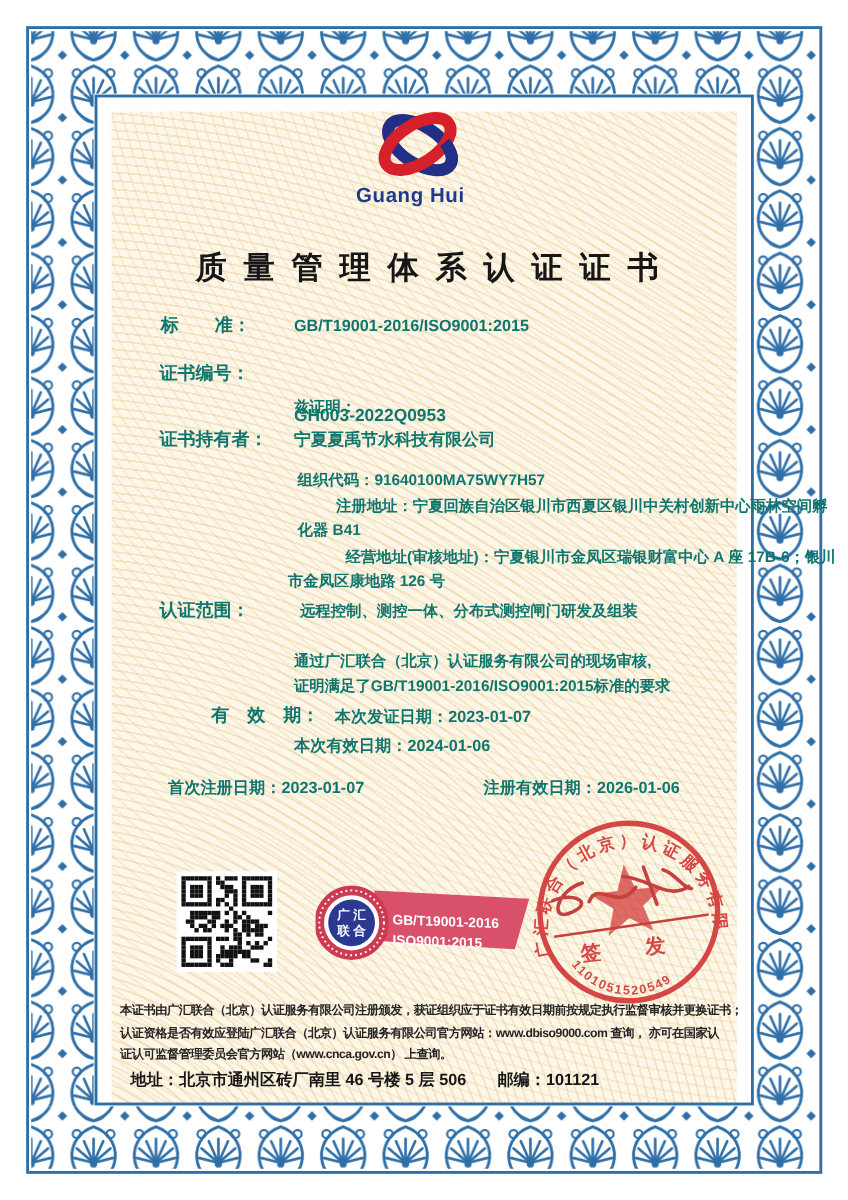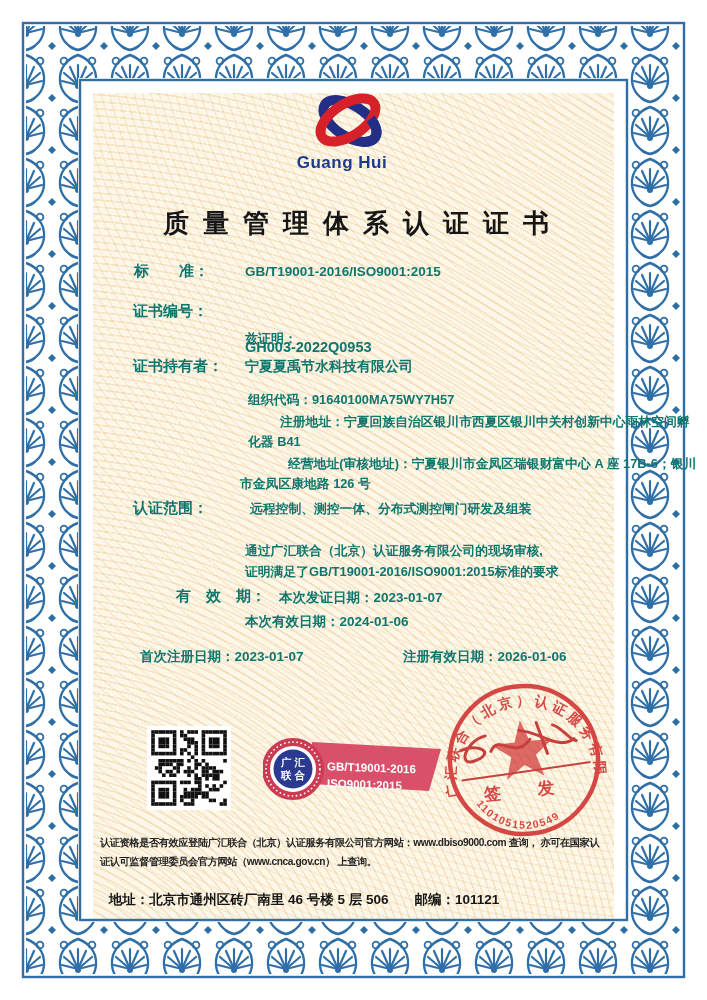--- a/index.html
+++ b/index.html
@@ -376,18 +376,19 @@
       <path d="M522,730 C544,734 558,754 576,744"></path>
       <path d="M540,724 l8,32"></path>
       <path d="M556,728 c10,4 16,18 22,18"></path>
     </g>
     <line x1="460" y1="774" x2="590" y2="769" stroke="#c02828" stroke-width="2"></line>
     <text x="524" y="796" text-anchor="middle" font-size="17" font-weight="bold" fill="#d03030" letter-spacing="16">签 发</text>
   </g>
 </svg>
 
 <div id="footer-note" class="abs">
+  <div>本证书由广汇联合（北京）认证服务有限公司注册颁发，获证组织应于证书有效日期前按规定执行监督审核并更换证书；</div>
   <div>认证资格是否有效应登陆广汇联合（北京）认证服务有限公司官方网站：www.dbiso9000.com 查询， 亦可在国家认</div>
   <div>证认可监督管理委员会官方网站（www.cnca.gov.cn） 上查询。</div>
 </div>
 <div id="footer-address-row" class="abs">
   <span>地址：北京市通州区砖厂南里 46 号楼 5 层 506</span><span class="gap"></span><span>邮编：101121</span>
 </div>
 
 </body></html>

